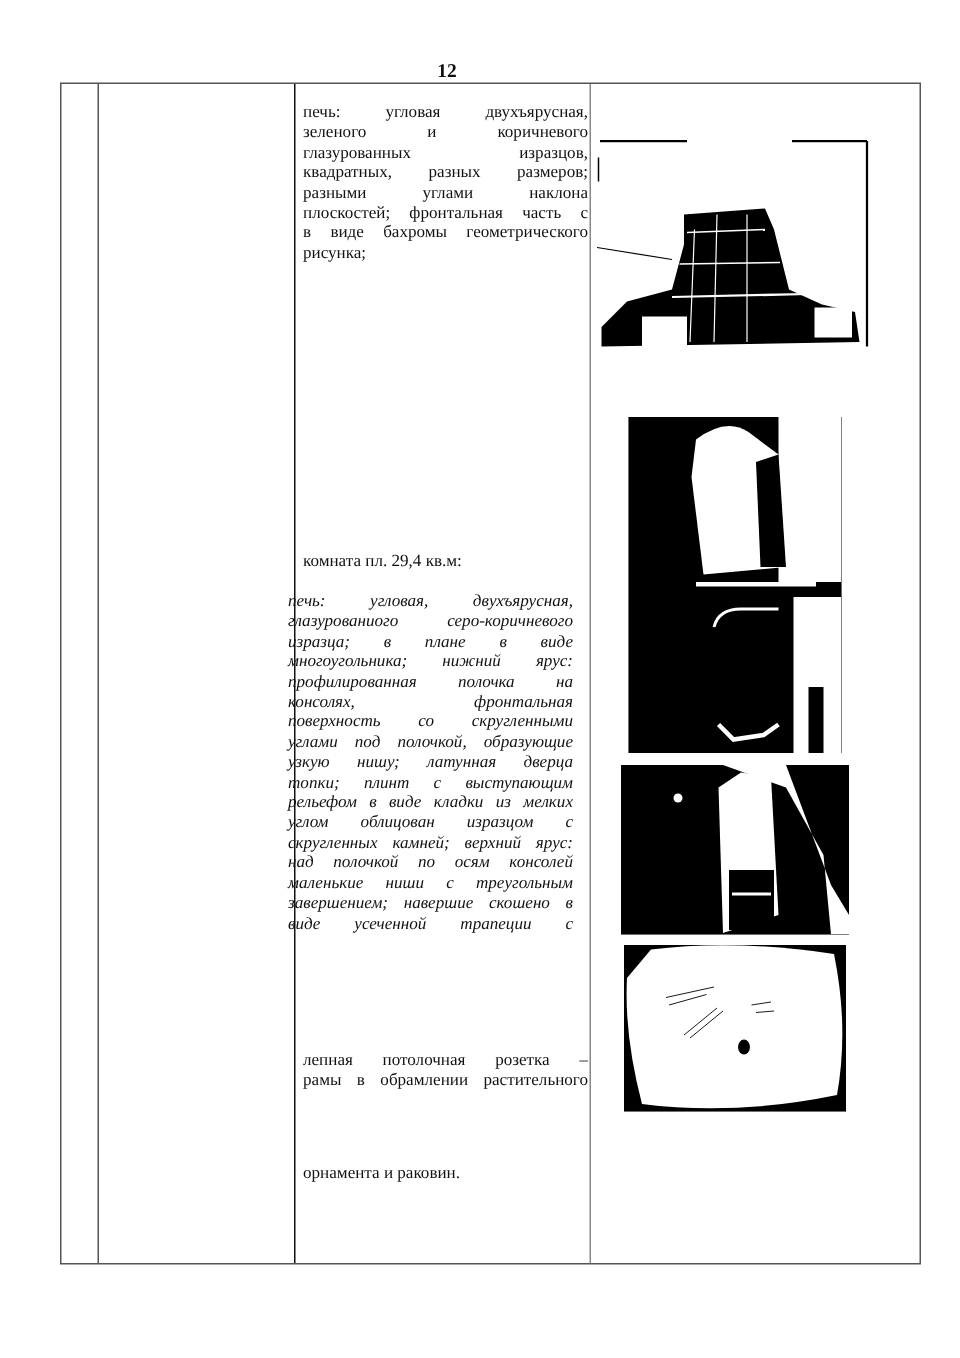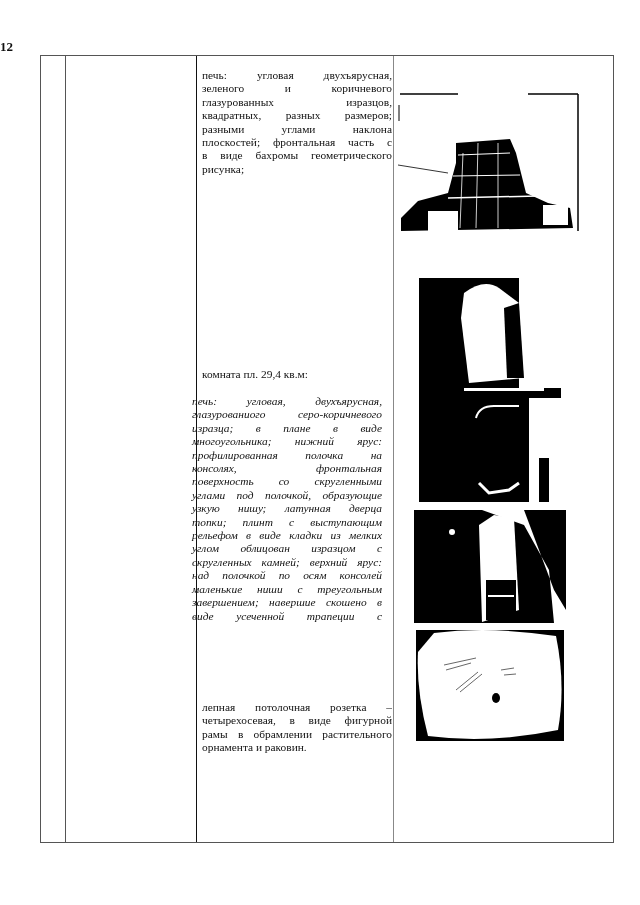--- a/index.html
+++ b/index.html
@@ -1,17 +1,17 @@
 <!DOCTYPE html>
 <html><head>
 <meta charset="utf-8">
 <style>
   html, body { margin:0; padding:0; background:#ffffff; }
   body { width:640px; height:905px; position:relative; overflow:hidden; font-family:"Liberation Serif", "DejaVu Serif", serif; color:#111; }
-  .page-num { position:absolute; top:39px; left:0; width:596px; font-weight:bold; font-size:13px; }
+  .page-num { position:absolute; top:39px; left:0; width:596px; text-align:center; font-weight:bold; font-size:13px; }
   .table { position:absolute; left:40px; top:55px; width:574px; height:788px; border:1.5px solid #555; box-sizing:border-box; }
   .vline { position:absolute; top:0; bottom:0; width:0; }
   .v1 { left:24px; border-left:1.5px solid #555; }
   .v2 { left:155px; border-left:1.5px solid #111; }
   .v3 { left:352px; border-left:1.5px solid #888; }
   .text { position:absolute; font-size:11.4px; line-height:13.4px; text-align:justify; width:190px; }
   .justify-line { display:block; text-align:justify; text-align-last:justify; }
   .photo { position:absolute; background:#000; overflow:hidden; }
   .photo svg { width:100%; height:100%; display:block; }
 </style>
@@ -56,23 +56,22 @@
   <span class="justify-line">углом облицован изразцом с</span>
   <span class="justify-line">скругленных камней; верхний ярус:</span>
   <span class="justify-line">над полочкой по осям консолей</span>
   <span class="justify-line">маленькие ниши с треугольным</span>
   <span class="justify-line">завершением; навершие скошено в</span>
   <span class="justify-line">виде усеченной трапеции с</span>
 </div>
 
 <div class="text" style="left:202px; top:701px;">
   <span class="justify-line">лепная потолочная розетка –</span>
-  <span class="justify-line">четырехосевая, в виде фигурной</span>
   <span class="justify-line">рамы в обрамлении растительного</span>
-  <span style="display:block;">орнамента и раковин.</span>
+  <span style="display:block;margin-top:48px;">орнамента и раковин.</span>
 </div>
 
 <div class="photo" style="left:398px; top:93px; width:182px; height:140px; background:#fff;">
   <svg viewBox="0 0 182 140" preserveAspectRatio="none">
     <rect x="0" y="0" width="182" height="140" fill="#fff"></rect>
     <line x1="2" y1="1" x2="60" y2="1" stroke="#000" stroke-width="1.5"></line>
     <line x1="130" y1="1" x2="180" y2="1" stroke="#000" stroke-width="1.5"></line>
     <line x1="180" y1="1" x2="180" y2="138" stroke="#000" stroke-width="1.5"></line>
     <line x1="1" y1="12" x2="1" y2="28" stroke="#000" stroke-width="1"></line>
     <polygon points="58,50 112,46 118,60 128,100 150,110 172,115 175,135 3,138 3,125 20,108 50,100 58,70" fill="#000"></polygon>

